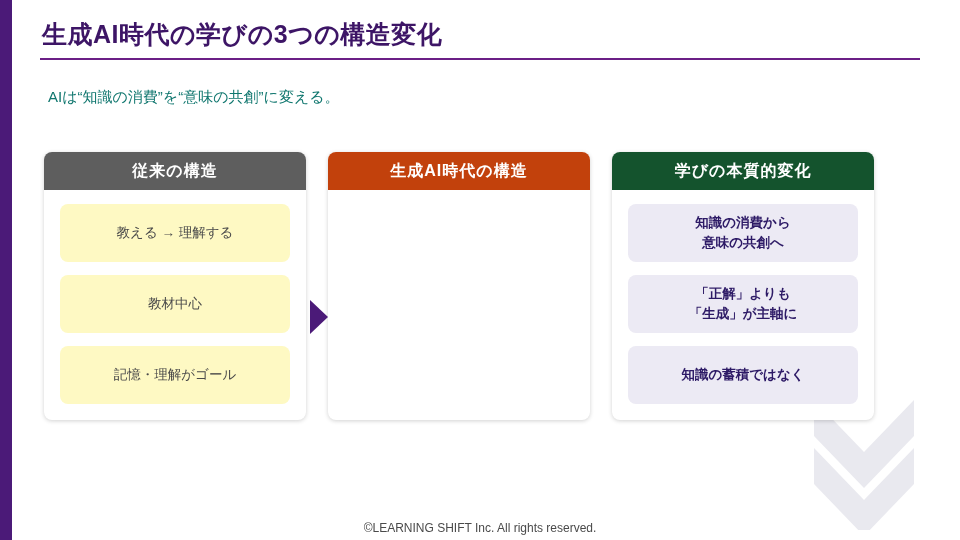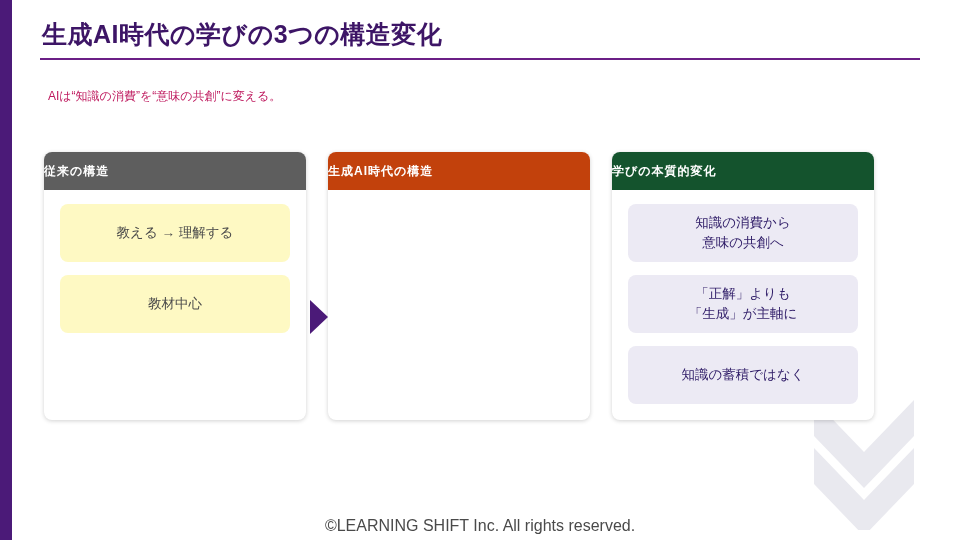--- a/index.html
+++ b/index.html
@@ -54,22 +54,22 @@
     left: 40px;
     top: 58px;
     width: 880px;
     height: 2px;
     background: #6b1f86;
   }
   .lead {
     position: absolute;
     left: 48px;
     top: 88px;
-    font-size: 12px;
-    color: #be185d;
+    font-size: 15px;
+    color: #0f766e;
   }
 
   .columns {
     position: absolute;
     left: 44px;
     top: 152px;
     width: 872px;
     display: flex;
     gap: 22px;
   }
@@ -78,23 +78,23 @@
     background: #ffffff;
     border-radius: 8px;
     box-shadow: 0 1px 4px rgba(0,0,0,0.18);
     overflow: hidden;
     display: flex;
     flex-direction: column;
   }
   .col-head {
     height: 38px;
     line-height: 38px;
-    text-align: left;
+    text-align: center;
     color: #ffffff;
-    font-size: 12px;
+    font-size: 16px;
     font-weight: bold;
     letter-spacing: 1px;
   }
   .col-body {
     padding: 14px 16px 16px 16px;
     display: flex;
     flex-direction: column;
     gap: 13px;
   }
   .cell {
@@ -107,21 +107,21 @@
     text-align: center;
     font-size: 13.5px;
     color: #4a4a4a;
     line-height: 1.45;
     padding: 8px 6px;
     box-sizing: border-box;
   }
   .col.accent .cell {
     background: #eceaf4;
     color: #2d1a66;
-    font-weight: normal;
+    font-weight: bold;
   }
   .cell span {
     display: block;
   }
   
   .arrow {
     position: absolute;
     left: 310px;
     top: 300px;
     width: 0;
@@ -129,21 +129,21 @@
     border-top: 17px solid transparent;
     border-bottom: 17px solid transparent;
     border-left: 18px solid #4b1a78;
   }
   .footer {
     position: absolute;
     left: 0;
     bottom: 5px;
     width: 960px;
     text-align: center;
-    font-size: 16px;
+    font-size: 12px;
     color: #4a4a4a;
   }
 </style>
 </head>
 <body>
 
 <div class="slide">
 
   <div class="left-bar"></div>
 
@@ -160,20 +160,23 @@
 
     <div class="col">
       <div class="col-head" style="background:#5e5e5e">従来の構造</div>
       <div class="col-body">
         <div class="cell">
           <span>教える → 理解する</span>
         </div>
         <div class="cell">
           <span>教材中心</span>
         </div>
+        <div class="cell">
+          <span>記憶・理解がゴール</span>
+        </div>
       </div>
     </div>
 
     <div class="col">
       <div class="col-head" style="background:#c2410c">生成AI時代の構造</div>
     </div>
 
     <div class="col accent">
       <div class="col-head" style="background:#14532d">学びの本質的変化</div>
       <div class="col-body">

